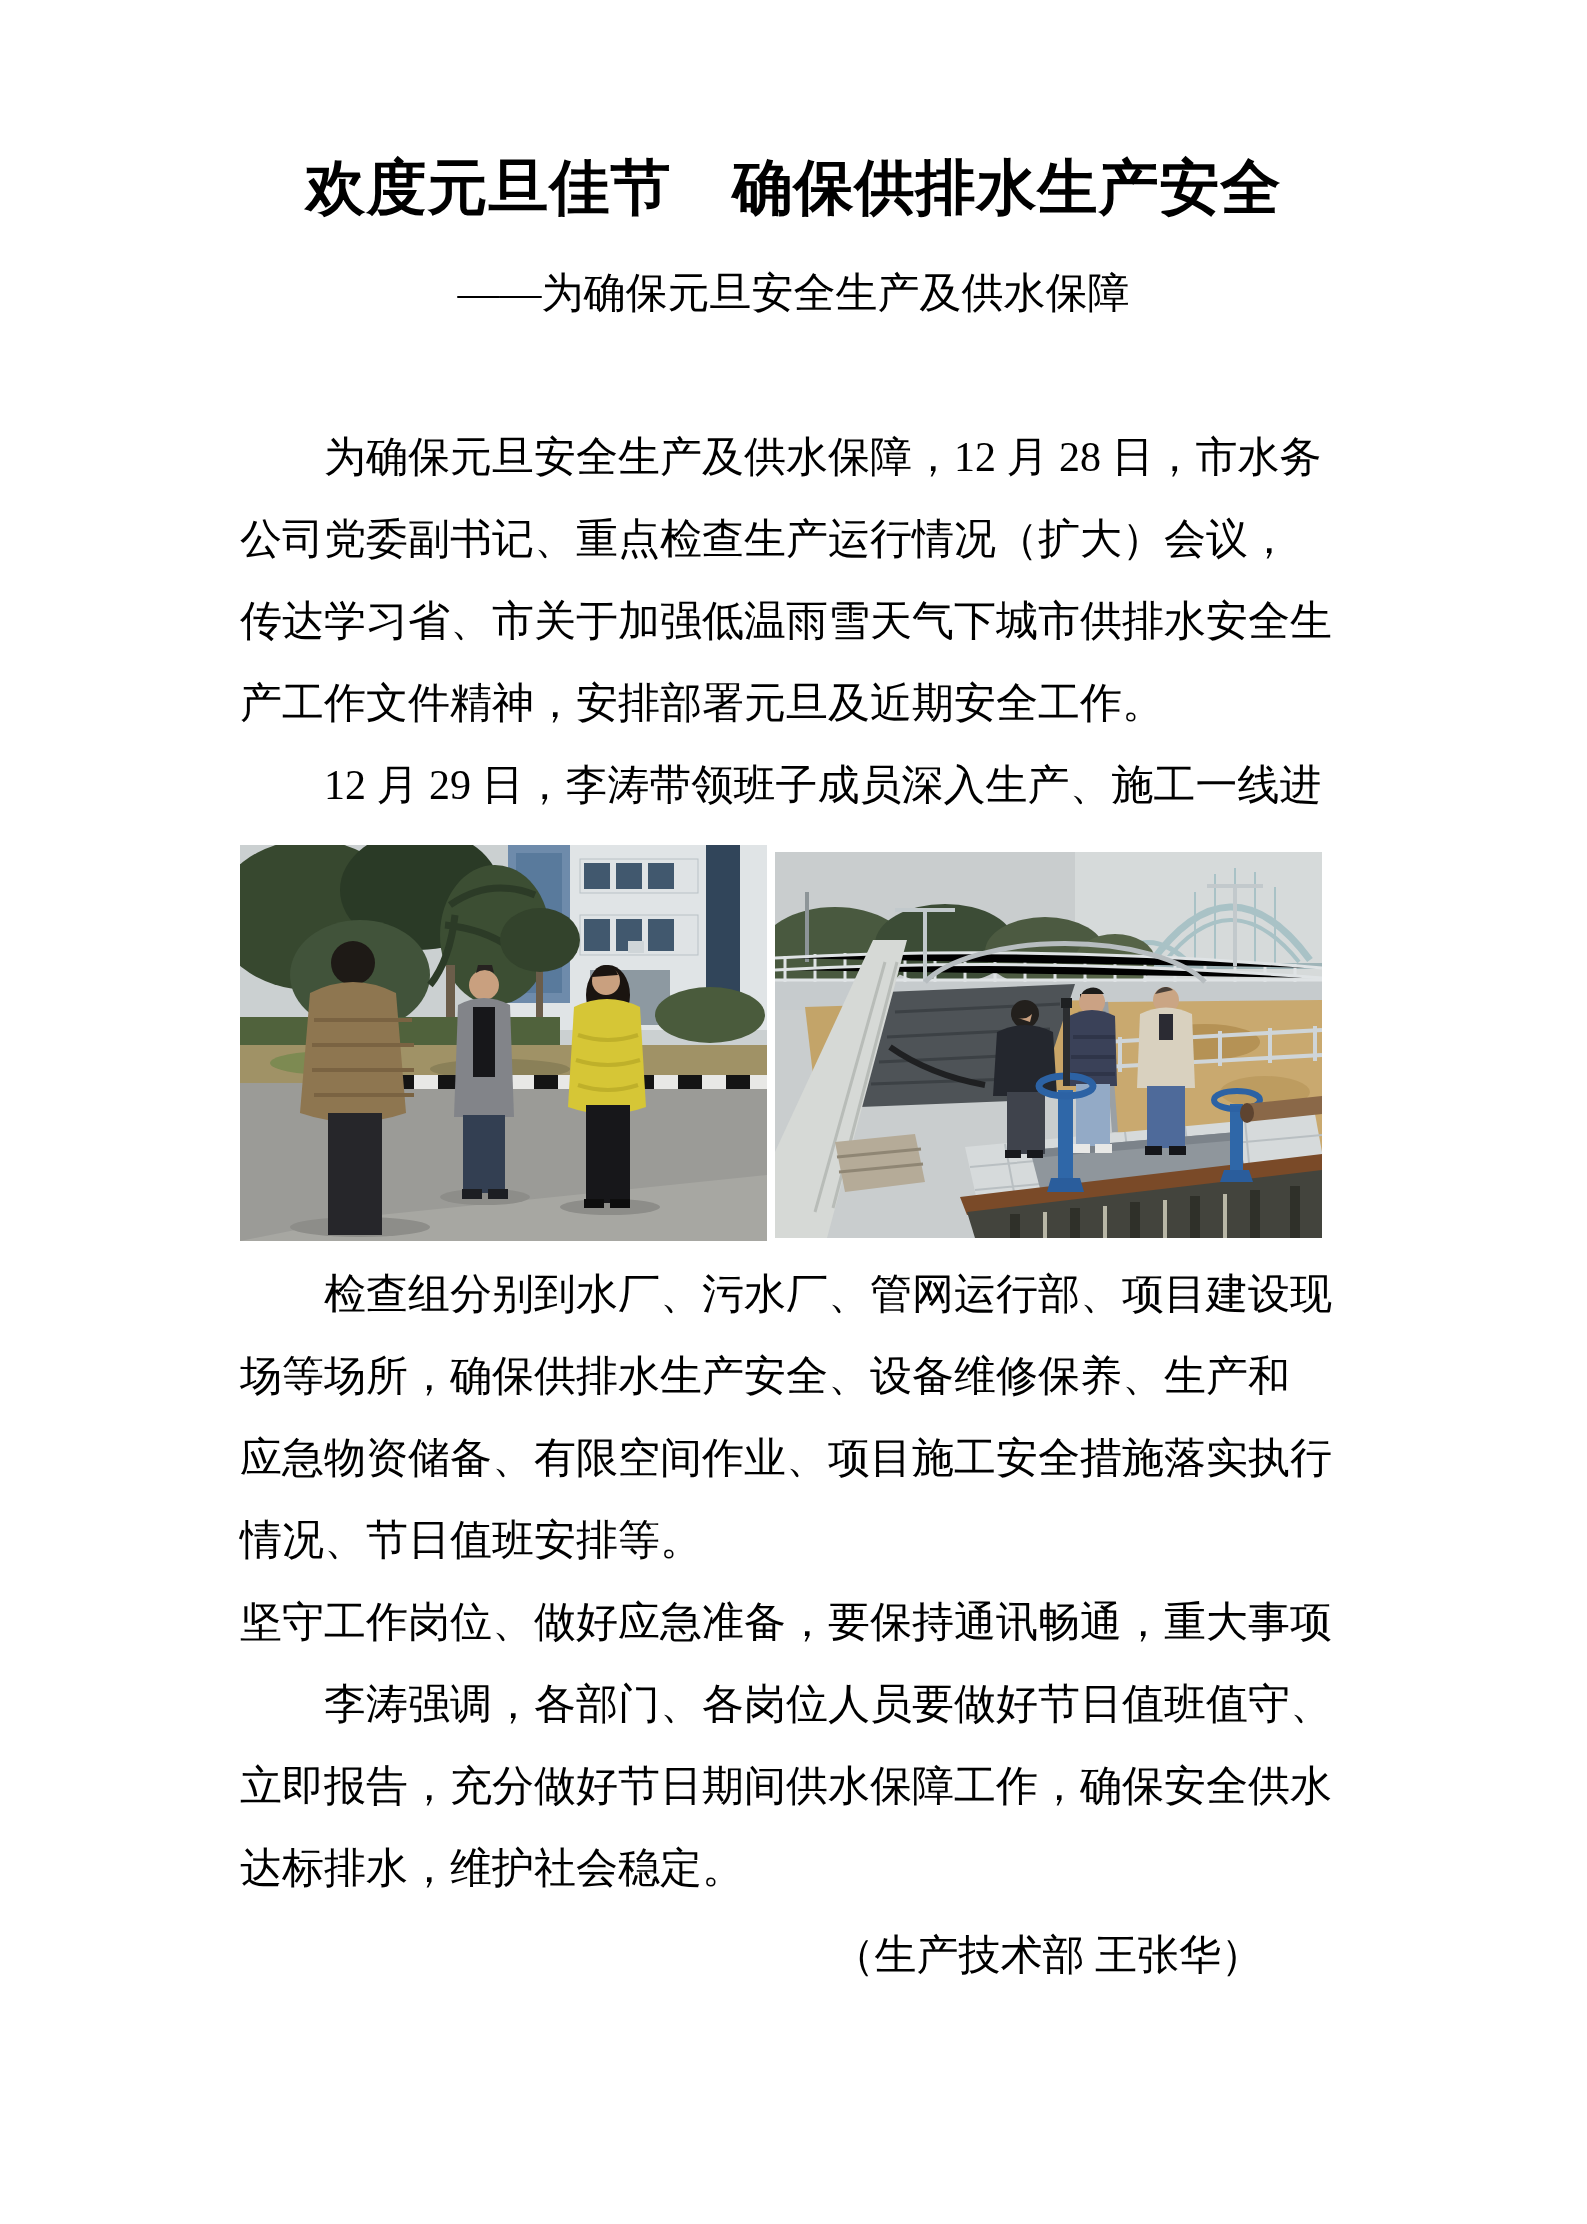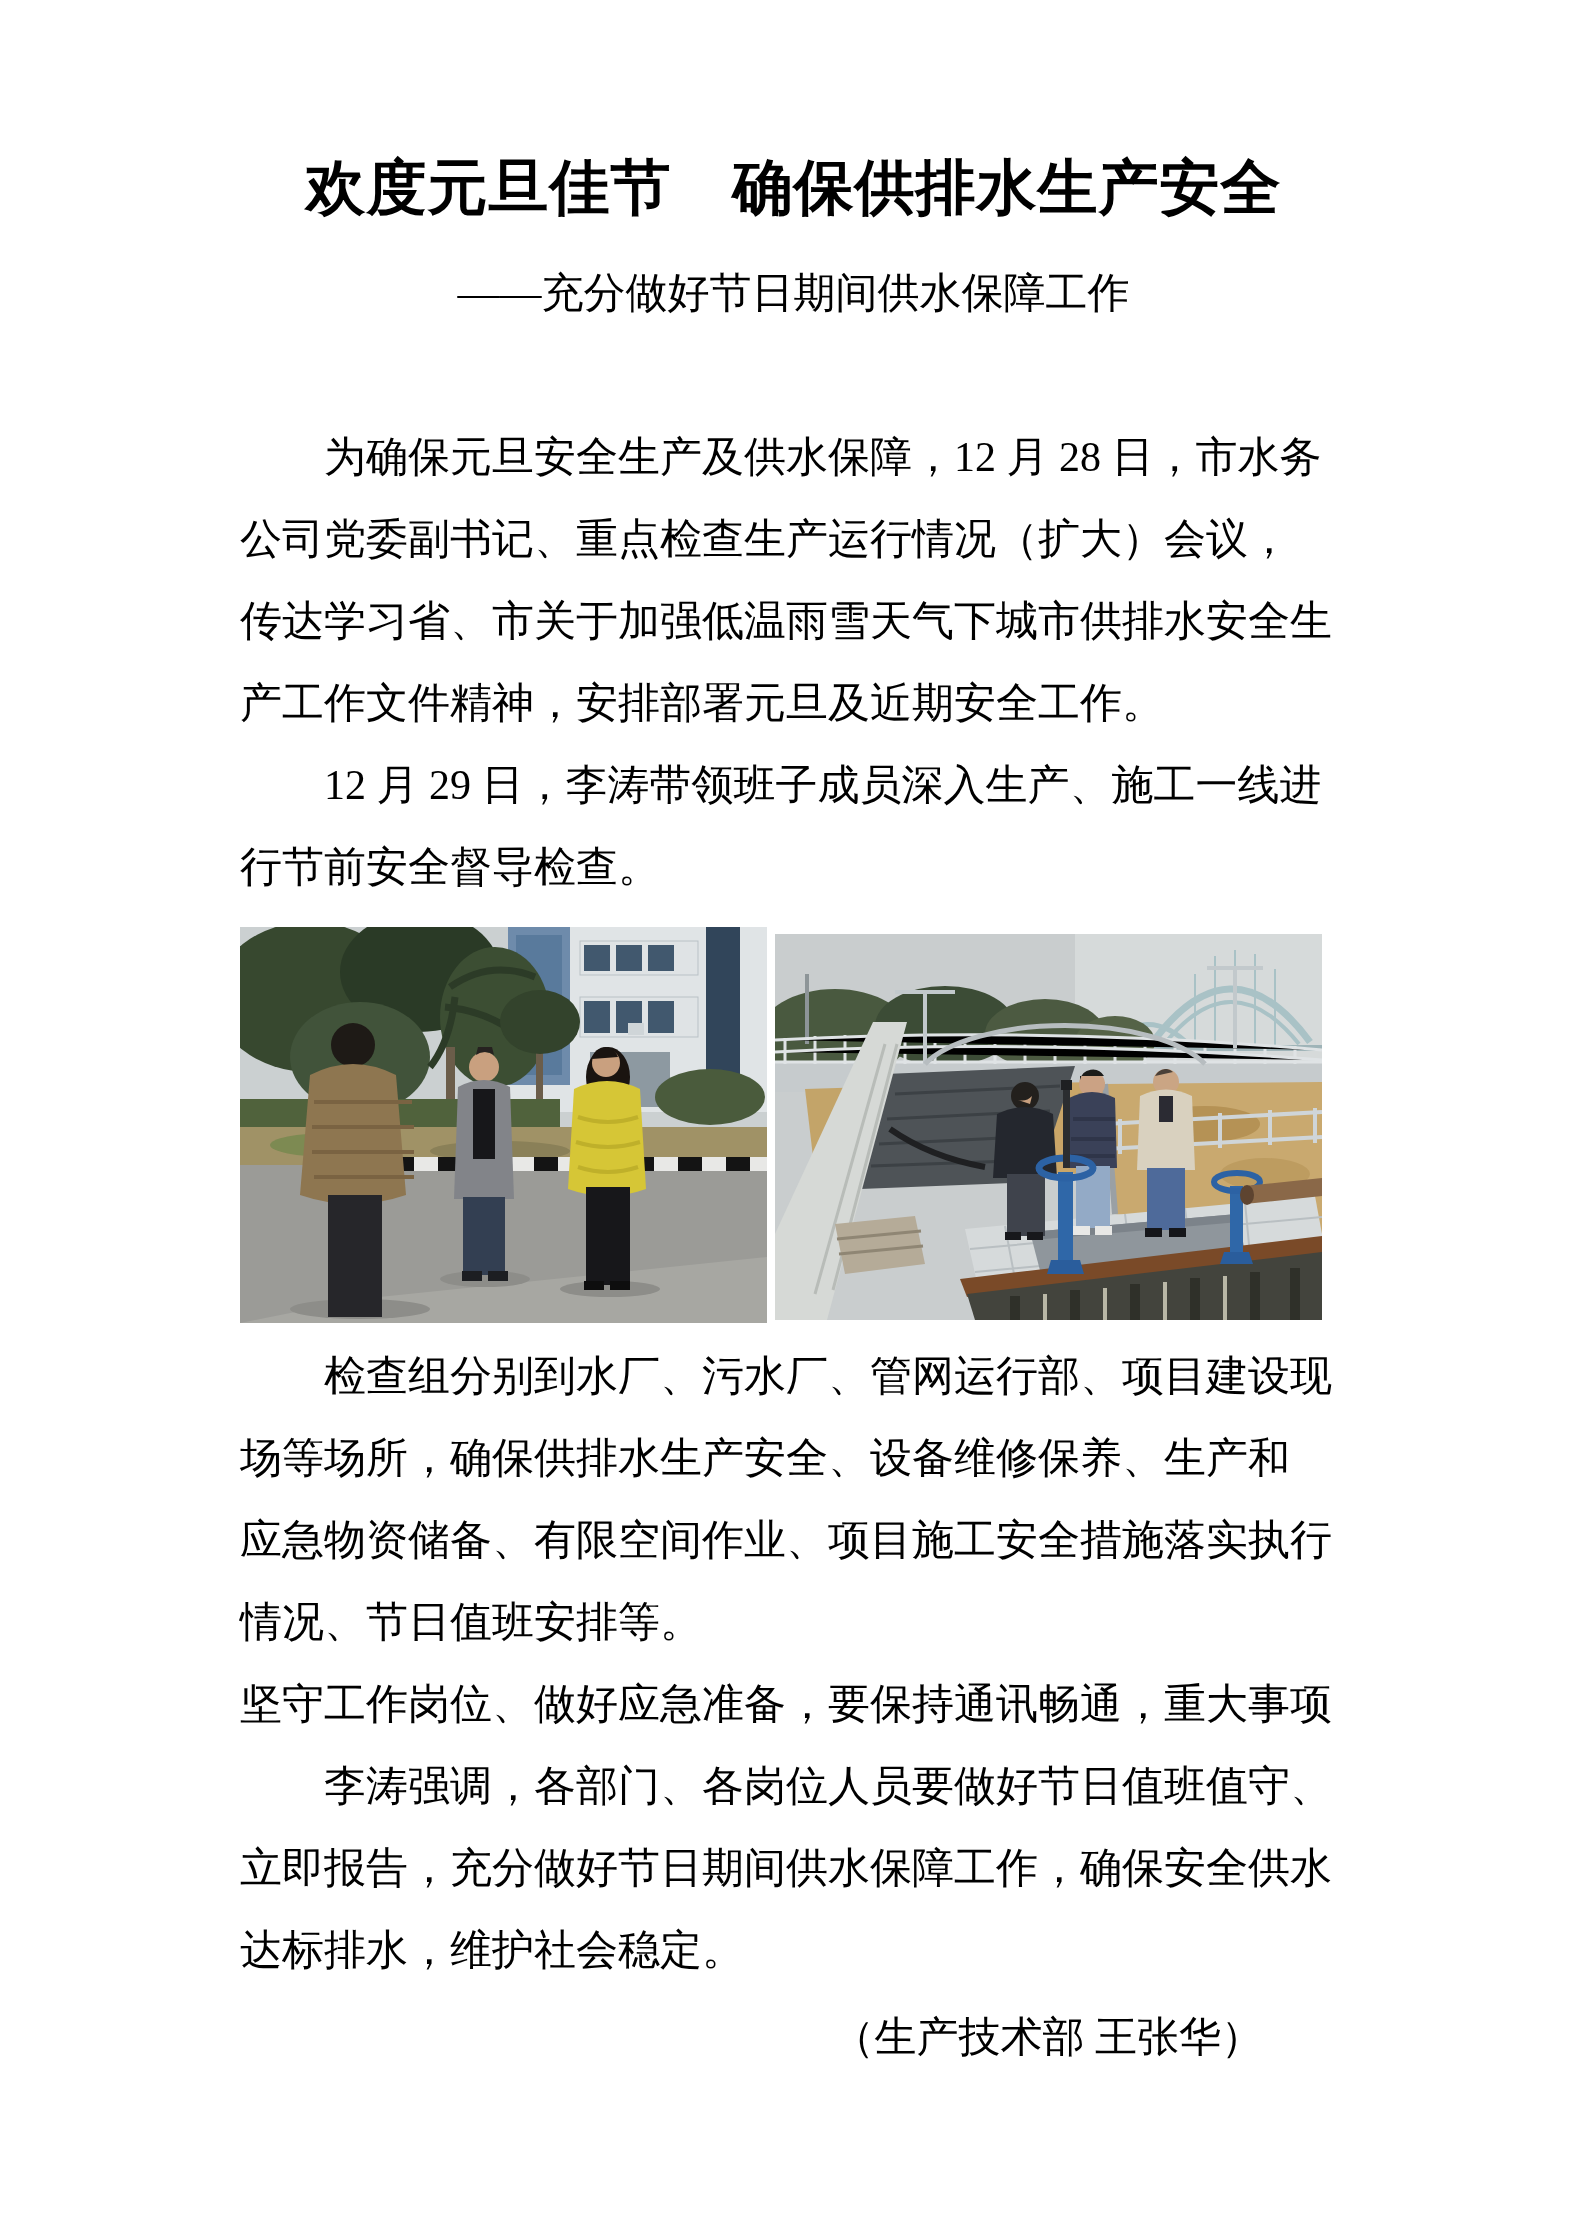--- a/index.html
+++ b/index.html
@@ -54,32 +54,31 @@
     white-space:nowrap;
   }
 </style>
 </head>
 <body>
 
 <div class="page">
   <div class="doc">
 
     <div class="title">欢度元旦佳节　确保供排水生产安全</div>
-    <div class="subtitle">——充分做好节日期间供水保障工作</div>
+    <div class="subtitle">——为确保元旦安全生产及供水保障</div>
 
     <div class="body-block">
       <div class="bline indent">为确保元旦安全生产及供水保障，12 月 28 日，市水务</div>
       <div class="bline">公司党委副书记、重点检查生产运行情况（扩大）会议，</div>
       <div class="bline">传达学习省、市关于加强低温雨雪天气下城市供排水安全生</div>
       <div class="bline">产工作文件精神，安排部署元旦及近期安全工作。</div>
     </div>
 
     <div>
       <div class="bline indent">12 月 29 日，李涛带领班子成员深入生产、施工一线进</div>
-      <div class="bline">行节前安全督导检查。</div>
     </div>
 
     <div class="photos">
 
       <svg class="photo left" width="527" height="396" viewBox="0 0 527 396" xmlns="http://www.w3.org/2000/svg">
         <rect x="0" y="0" width="527" height="396" fill="#cbd0d1"></rect>
 
         <g>
           <rect x="268" y="0" width="259" height="185" fill="#e0e4e6"></rect>
           <rect x="268" y="0" width="62" height="158" fill="#6e8bab"></rect>

